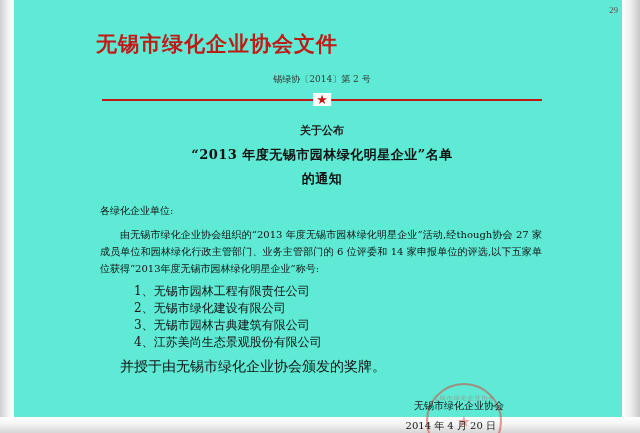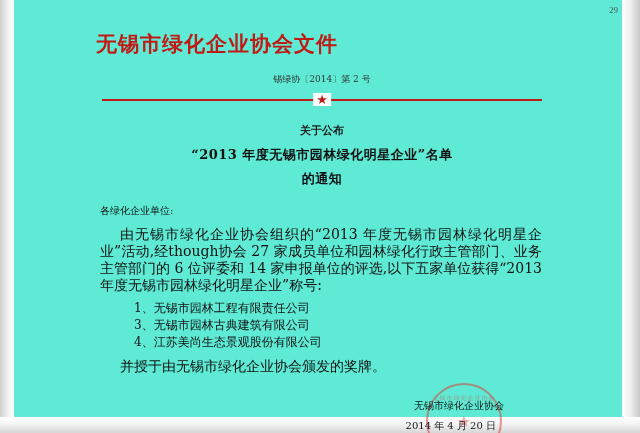--- a/index.html
+++ b/index.html
@@ -120,21 +120,21 @@
   }
   .salutation {
     margin-top: 16px;
     margin-left: 4px;
     font-family: "DejaVu Serif", serif;
     font-size: 10px;
   }
   .para {
     margin-top: 8px;
     font-family: "DejaVu Serif", serif;
-    font-size: 14px;
+    font-size: 10px;
     line-height: 17px;
     text-align: justify;
     text-indent: 20px;
     padding: 0 6px 0 4px;
   }
   .list {
     margin-top: 6px;
     padding: 0 6px 0 4px;
   }
   .list-item {
@@ -224,20 +224,21 @@
     <div class="subject">关于公布</div>
     <div class="headline">“2013 年度无锡市园林绿化明星企业”名单</div>
     <div class="headline2">的通知</div>
 
     <div class="salutation">各绿化企业单位:</div>
 
     <div class="para">由无锡市绿化企业协会组织的“2013 年度无锡市园林绿化明星企业”活动,经though协会 27 家成员单位和园林绿化行政主管部门、业务主管部门的 6 位评委和 14 家申报单位的评选,以下五家单位获得“2013年度无锡市园林绿化明星企业”称号:</div>
 
     <div class="list">
       <div class="list-item">1、无锡市园林工程有限责任公司</div>
+      <div class="list-item">2、无锡市绿化建设有限公司</div>
       <div class="list-item">3、无锡市园林古典建筑有限公司</div>
       <div class="list-item">4、江苏美尚生态景观股份有限公司</div>
     </div>
 
     <div class="closing">并授于由无锡市绿化企业协会颁发的奖牌。</div>
 
     <div class="signature-block">
       <div class="seal">
         <div class="seal-text-top">无锡市绿化企业协会</div>
         <div class="seal-star">★</div>

